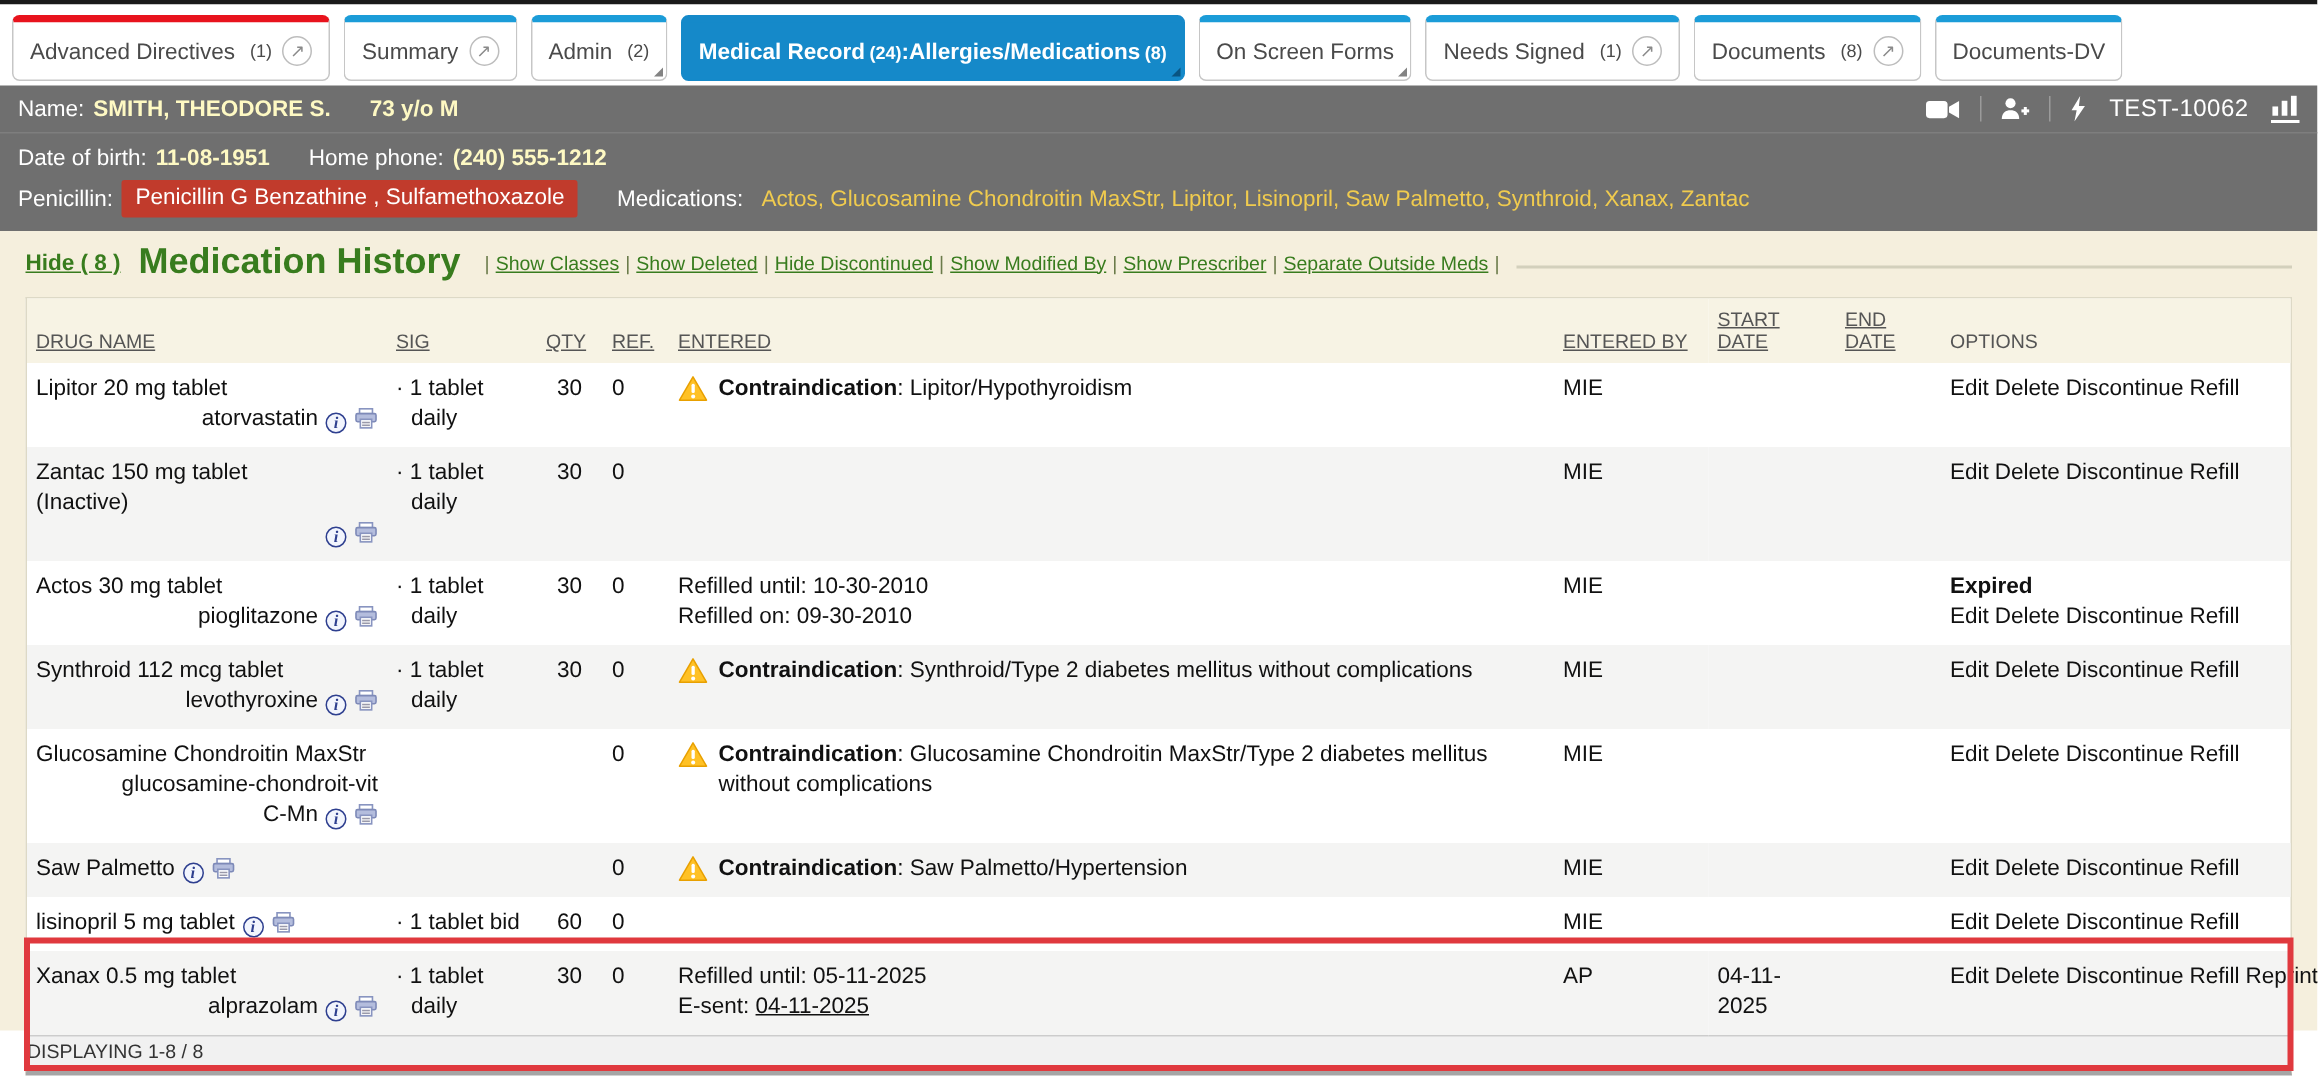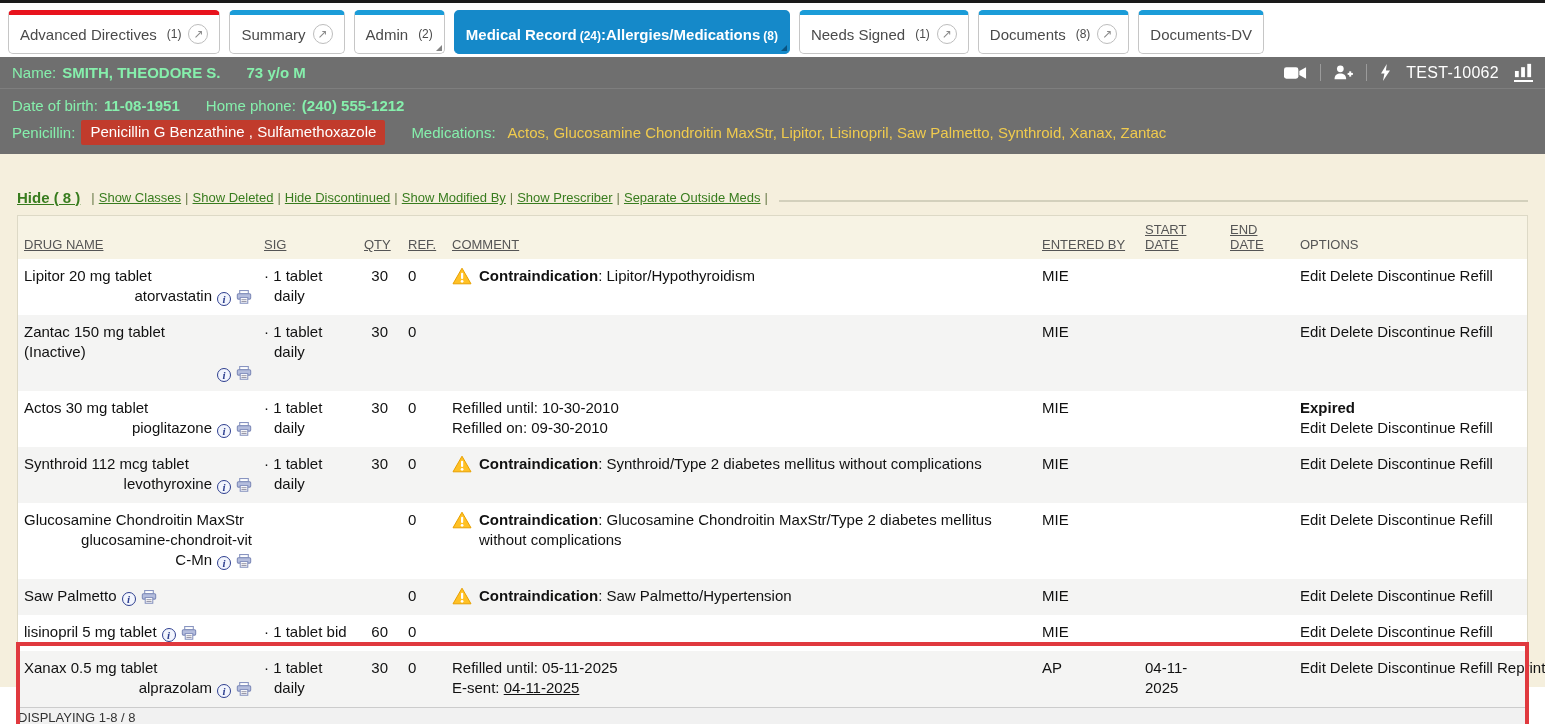--- a/index.html
+++ b/index.html
@@ -19,39 +19,39 @@
   .tab.red-top{border-top-color:var(--tab-strip-red);}
   .tab.active{background:var(--tab-active-blue);border-color:var(--tab-active-blue);color:#fff;font-weight:bold;}
   .tab .cnt:not(:empty){margin-left:3px;font-size:12px;}
   .tab.menu::after{content:"";position:absolute;right:2px;bottom:2px;
        border-left:6px solid transparent;border-bottom:6px solid rgba(90,90,90,.75);}
   .tab.active.menu::after{border-bottom-color:rgba(0,40,70,.55);}
   .ext{display:inline-flex;align-items:center;justify-content:center;width:20px;height:20px;
        border:1px solid #bdbdbd;border-radius:50%;color:#8a8a8a;font-size:12px;background:#fff;}
   
   .namebar{display:flex;align-items:center;background:var(--header-gray);height:31px;padding:0 12px;color:#fff;font-size:15px;}
-  .lbl{color:#86efac;margin-right:6px;}
-  .val{color:#86efac;font-weight:bold;}
+  .lbl{color:#ffffff;margin-right:6px;}
+  .val{color:#fef9c3;font-weight:bold;}
   .namebar .agesex{margin-left:26px;}
   .nright{margin-left:auto;display:flex;align-items:center;gap:13px;}
   .vdiv{width:1px;height:17px;background:#9b9b9b;}
   .chartid{font-size:16px;letter-spacing:.3px;font-weight:normal;margin:0 2px;}
   .ic-btn{display:inline-flex;align-items:center;cursor:pointer;}
   .ic-chart{border-bottom:2px solid #fff;padding-bottom:2px;}
   .infobar{background:var(--header-gray);border-top:1px solid #7e7e7e;padding:6px 12px 9px;color:#fff;font-size:15px;}
   .infobar .row{display:flex;align-items:center;line-height:22px;text-align:center;}
   .infobar .row+.row{margin-top:3px;}
   .gap{width:26px;}
   .badge{background:var(--allergy-badge-red);color:#fff;padding:1px 9px 2px;border-radius:2px;cursor:pointer;}
   .meds a{color:var(--medication-yellow);text-decoration:none;cursor:pointer;}
   .meds .comma{color:var(--medication-yellow);}
   .meds{margin-left:6px;}
   
   .content{background:var(--cream-background);height:533px;padding:7px 17px 0;}
-  .headrow{display:flex;align-items:center;gap:7px;white-space:nowrap;margin-top:28px;}
+  .headrow{display:flex;align-items:center;gap:7px;white-space:nowrap;}
   .hide-link{font-size:15px;font-weight:bold;color:var(--section-green);text-decoration:underline;cursor:pointer;}
   .mh-title{font-size:24px;font-weight:bold;color:var(--section-green);margin:0 5px;}
   .hlinks{font-size:13px;color:var(--section-green);}
   .hlinks a{color:var(--section-green);text-decoration:underline;cursor:pointer;}
   .hlinks .pipe{color:#6b7b4b;margin:0 4px;text-decoration:none;}
   .rule{flex:1;border-top:2px solid #d3d0bc;margin-top:6px;}
   
   .table-wrap{position:relative;margin-top:9px;background:#fff;border:1px solid #ddd9c6;border-bottom:5px solid #a5a5a5;}
   table{width:100%;border-collapse:collapse;table-layout:fixed;font-size:15px;color:#111;}
   th{background:#f7f3e4;color:#555;font-size:13px;font-weight:normal;text-align:left;vertical-align:bottom;padding:6px 6px 7px;}
@@ -93,20 +93,23 @@
     <span>Summary</span>
     <span class="ext">↗</span>
   </div>
   <div class="tab menu">
     <span>Admin</span>
       <span class="cnt">(2)</span>
   </div>
   <div class="tab active menu">
     <span><span>Medical Record</span><span class="cnt">(24)</span><span>:Allergies/Medications</span><span class="cnt">(8)</span></span>
   </div>
+  <div class="tab menu">
+    <span>On Screen Forms</span>
+  </div>
   <div class="tab">
     <span>Needs Signed</span>
       <span class="cnt">(1)</span>
     <span class="ext">↗</span>
   </div>
   <div class="tab">
     <span>Documents</span>
       <span class="cnt">(8)</span>
     <span class="ext">↗</span>
   </div>
@@ -167,20 +170,21 @@
     <span class="badge">Penicillin G Benzathine , Sulfamethoxazole</span>
     <span class="gap"></span>
     <span class="lbl">Medications:</span>
     <span class="meds"><a>Actos</a><span class="comma">, </span><a>Glucosamine Chondroitin MaxStr</a><span class="comma">, </span><a>Lipitor</a><span class="comma">, </span><a>Lisinopril</a><span class="comma">, </span><a>Saw Palmetto</a><span class="comma">, </span><a>Synthroid</a><span class="comma">, </span><a>Xanax</a><span class="comma">, </span><a>Zantac</a></span>
   </div>
 </div>
 
 <div class="content">
   <div class="headrow">
     <a class="hide-link">Hide ( 8 )</a>
+    <span class="mh-title">Medication History</span>
     <span class="hlinks"><span class="pipe">|</span><a>Show Classes</a><span class="pipe">|</span><a>Show Deleted</a><span class="pipe">|</span><a>Hide Discontinued</a><span class="pipe">|</span><a>Show Modified By</a><span class="pipe">|</span><a>Show Prescriber</a><span class="pipe">|</span><a>Separate Outside Meds</a><span class="pipe">|</span></span>
     <div class="rule"></div>
   </div>
 
   <div class="table-wrap">
     <table>
       <colgroup>
         <col style="width:240px">
           <col style="width:100px">
           <col style="width:44px">
@@ -190,21 +194,21 @@
           <col style="width:85px">
           <col style="width:70px">
           <col style="width:233px">
       </colgroup>
       <thead>
         <tr>
           <th><span>DRUG NAME</span></th>
           <th><span>SIG</span></th>
           <th class="h-qty"><span>QTY</span></th>
           <th><span>REF.</span></th>
-          <th><span>COMMENT</span></th>
+          <th><span>ENTERED</span></th>
           <th><span>ENTERED BY</span></th>
           <th><span>START DATE</span></th>
           <th><span>END DATE</span></th>
           <th class="nolink"><span>OPTIONS</span></th>
         </tr>
       </thead>
       <tbody>
 
         <tr>
           <td>

